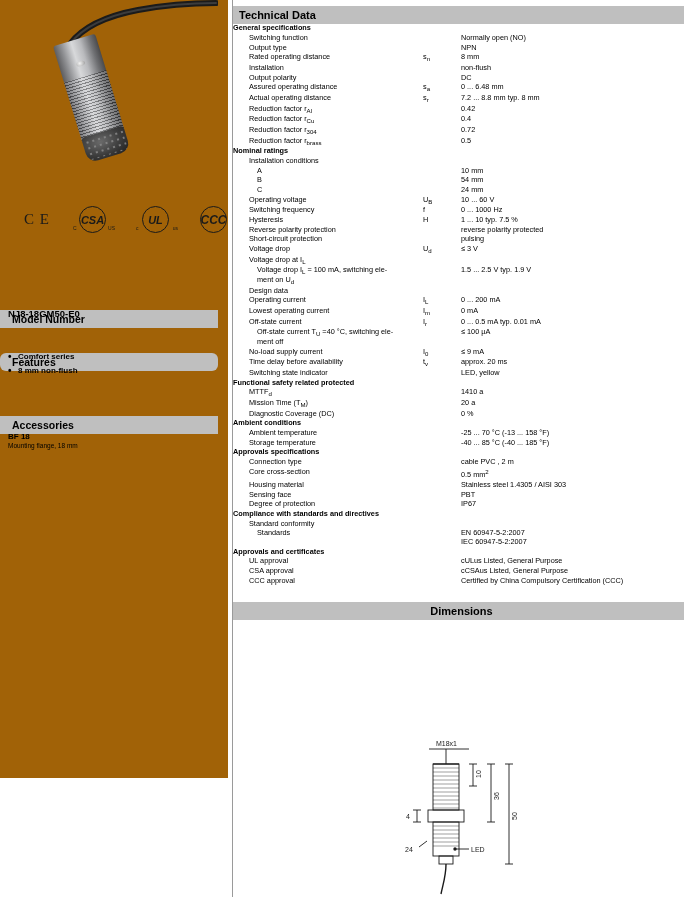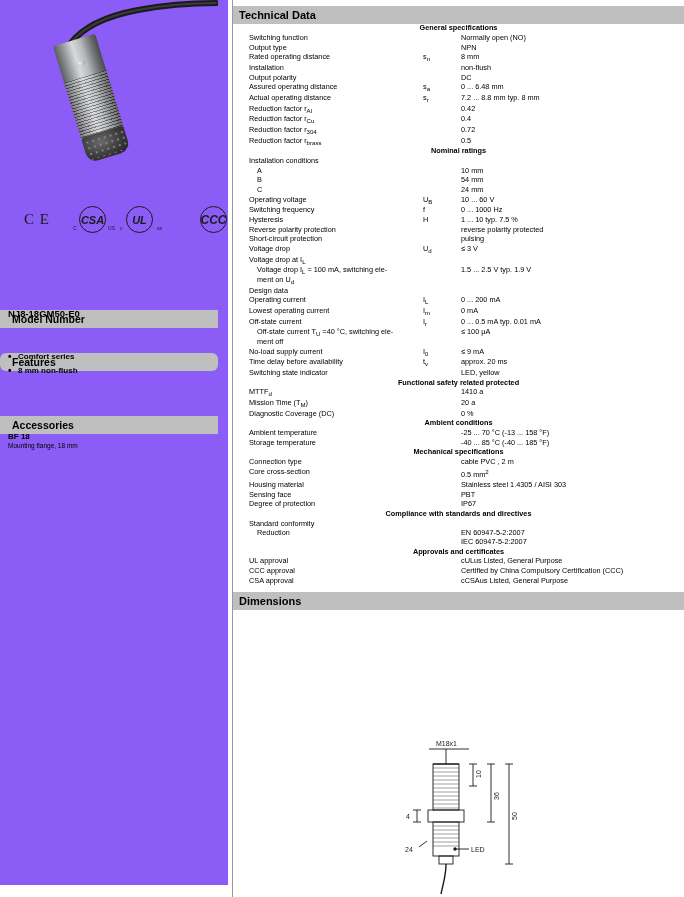--- a/index.html
+++ b/index.html
@@ -8,22 +8,22 @@
     width: 684px; height: 897px;
     font-family: "Liberation Sans", sans-serif;
     font-size: 7.5px;
     color: #000;
     background: #ffffff;
     position: relative;
     overflow: hidden;
   }
   
   #left-col {
-    position: absolute; left: 0; top: 0; width: 228px; height: 885px;
-    background: #8b5cf6;
+    position: absolute; left: 0; top: 0; width: 228px; height: 778px;
+    background: #a16207;
   }
   #product-photo {
     position: absolute; left: 10px; top: 0; width: 208px; height: 196px;
   }
   #cable-path {
     position: absolute; left: 0; top: 0; width: 208px; height: 130px;
   }
   
   #sensor-body {
     position: absolute; left: 42px; top: 40px; width: 44px; height: 110px;
@@ -63,21 +63,21 @@
     position:absolute; left: 14px; top: 203px; width: 210px; height: 34px;
   }
   .mark { position:absolute; font-size:9px; color:#1a1a1a; }
   .mark-ce { left:10px; top:8px; font-size:15px; letter-spacing:1px; font-family:"Liberation Serif", serif; }
   .mark-circle {
     border:1.6px solid #1a1a1a; border-radius:50%;
     display:flex; align-items:center; justify-content:center;
     font-weight:bold; font-style:italic;
   }
   .mark-csa { left:65px; top:3px; width:27px; height:27px; font-size:11px;text-align:center; }
-  .mark-ul  { left:112px; top:3px; width:27px; height:27px; font-size:11px; }
+  .mark-ul  { left:128px; top:3px; width:27px; height:27px; font-size:11px; }
   .mark-ccc { left:186px; top:3px; width:27px; height:27px; font-size:12px; }
   .mark-sub { position:absolute; font-size:5px; font-weight:normal; font-style:normal; }
   .sub-l { left:-7px; bottom:1px; }
   .sub-r { right:-10px; bottom:1px; }
 
   .grey-bar {
     background: #bfbfbf;
     font-weight: bold;
     font-size: 10.5px;
     padding: 3px 8px 3px 12px;
@@ -110,30 +110,30 @@
     background:#bfbfbf;
     font-weight:bold;
     font-size:11px;
     padding:3px 0 3px 6px;
     border-top:1px solid #fff;
   }
   #tech-head { margin-top:5px; }
   table.spec { width:100%; border-collapse:collapse; }
   table.spec td { padding:0.4px 0; vertical-align:top; line-height:1.22; font-size:7.3px; }
   .group td {
-    font-weight:bold; font-size:7.8px; padding-top:2px; padding-bottom:1px;text-align:center;
+    font-weight:bold; font-size:7.8px; padding-top:2px; padding-bottom:1px;
   }
   td.c1 { width:190px; padding-left:8px; }
   td.c1.ind1 { padding-left:16px; }
   td.c1.ind2 { padding-left:24px; }
   td.c2 { width:38px; }
   td.c3 { width:auto; padding-right:6px; }
   .wrapval { line-height:1.22; }
 
-  #dim-head { margin-top:5px; }
+  #dim-head { margin-top:15px;text-align:center; }
 
   
   #dim-area { position:absolute; left:0; top:692px; width:452px; height:205px; }
 </style>
 </head>
 <body>
 
 <div id="left-col">
 
   <div id="product-photo">
@@ -379,21 +379,21 @@
           <td class="c1 ind1">Ambient temperature</td>
           <td class="c2"></td>
           <td class="c3 wrapval">-25 ... 70 °C (-13 ... 158 °F)</td>
         </tr>
         <tr>
           <td class="c1 ind1">Storage temperature</td>
           <td class="c2"></td>
           <td class="c3 wrapval">-40 ... 85 °C (-40 ... 185 °F)</td>
         </tr>
         <tr class="group">
-          <td colspan="3" class="c1">Mechanical specifications</td>
+          <td colspan="3" class="c1">Approvals specifications</td>
         </tr>
         <tr>
           <td class="c1 ind1">Connection type</td>
           <td class="c2"></td>
           <td class="c3 wrapval">cable PVC , 2 m</td>
         </tr>
         <tr>
           <td class="c1 ind1">Core cross-section</td>
           <td class="c2"></td>
           <td class="c3 wrapval">0.5 mm<sup>2</sup></td>
@@ -415,41 +415,41 @@
         </tr>
         <tr class="group">
           <td colspan="3" class="c1">Compliance with standards and directives</td>
         </tr>
         <tr>
           <td class="c1 ind1">Standard conformity</td>
           <td class="c2"></td>
           <td class="c3 wrapval"></td>
         </tr>
         <tr>
-          <td class="c1 ind2">Reduction</td>
+          <td class="c1 ind2">Standards</td>
           <td class="c2"></td>
           <td class="c3 wrapval">EN 60947-5-2:2007<br>IEC 60947-5-2:2007</td>
         </tr>
         <tr class="group">
           <td colspan="3" class="c1">Approvals and certificates</td>
         </tr>
         <tr>
           <td class="c1 ind1">UL approval</td>
           <td class="c2"></td>
           <td class="c3 wrapval">cULus Listed, General Purpose</td>
         </tr>
         <tr>
+          <td class="c1 ind1">CSA approval</td>
+          <td class="c2"></td>
+          <td class="c3 wrapval">cCSAus Listed, General Purpose</td>
+        </tr>
+        <tr>
           <td class="c1 ind1">CCC approval</td>
           <td class="c2"></td>
           <td class="c3 wrapval">Certified by China Compulsory Certification (CCC)</td>
-        </tr>
-        <tr>
-          <td class="c1 ind1">CSA approval</td>
-          <td class="c2"></td>
-          <td class="c3 wrapval">cCSAus Listed, General Purpose</td>
         </tr>
       </tbody>
   </table>
 
   <div id="dim-head" class="section-head">Dimensions</div>
 
   <div id="dim-area">
     <svg viewBox="0 0 452 205" width="452" height="205">
       <g stroke="#1a1a1a" fill="none" stroke-width="0.9">
 

